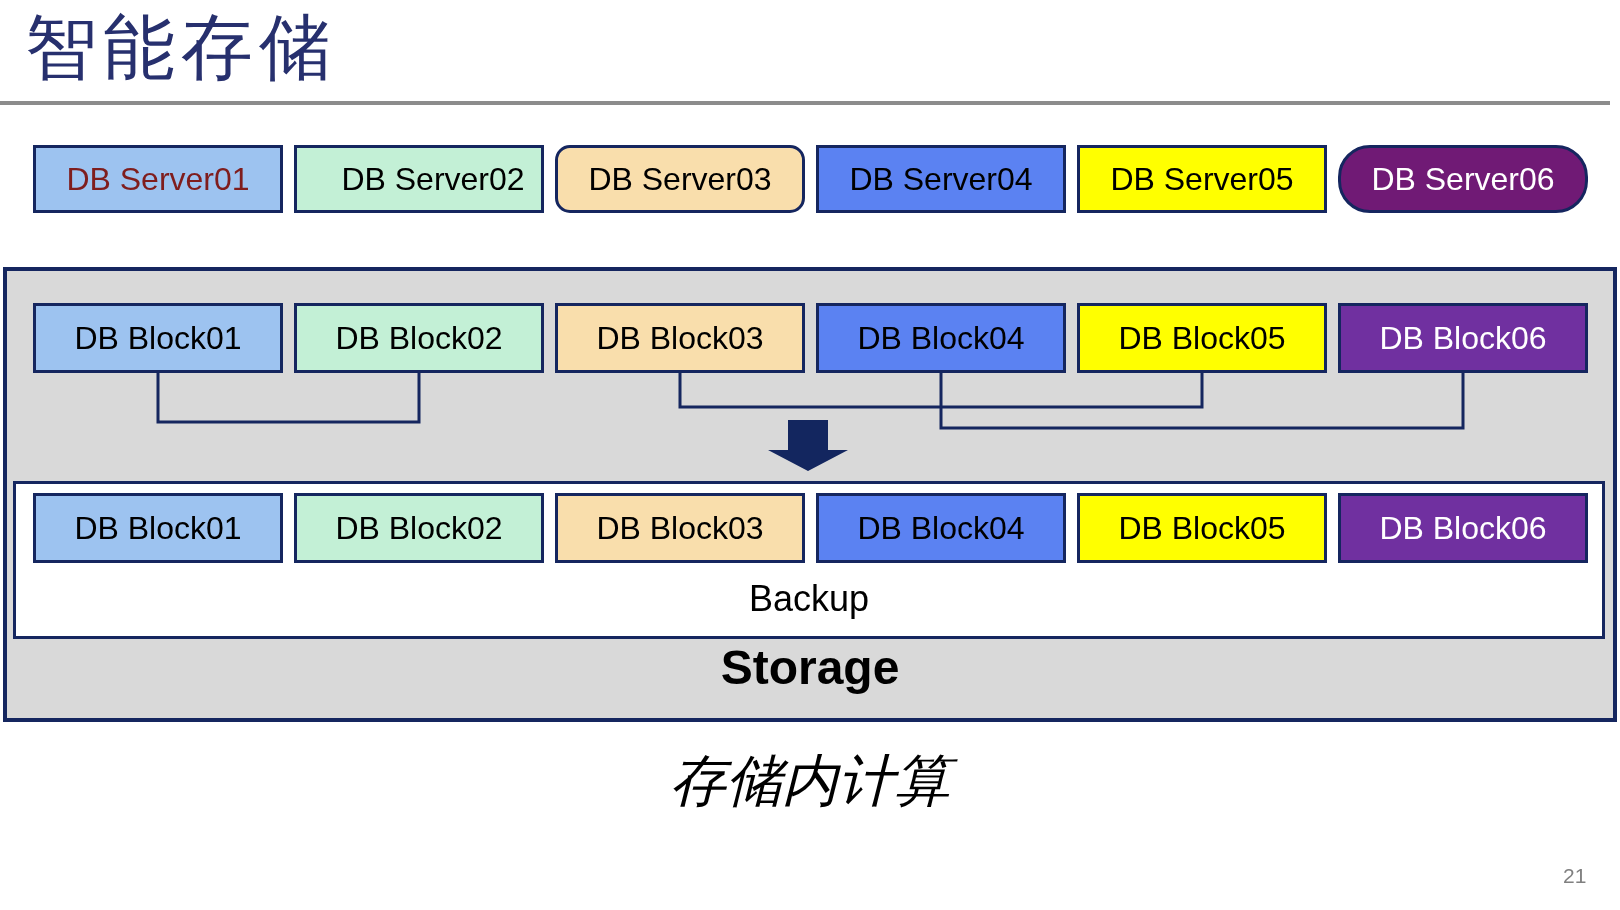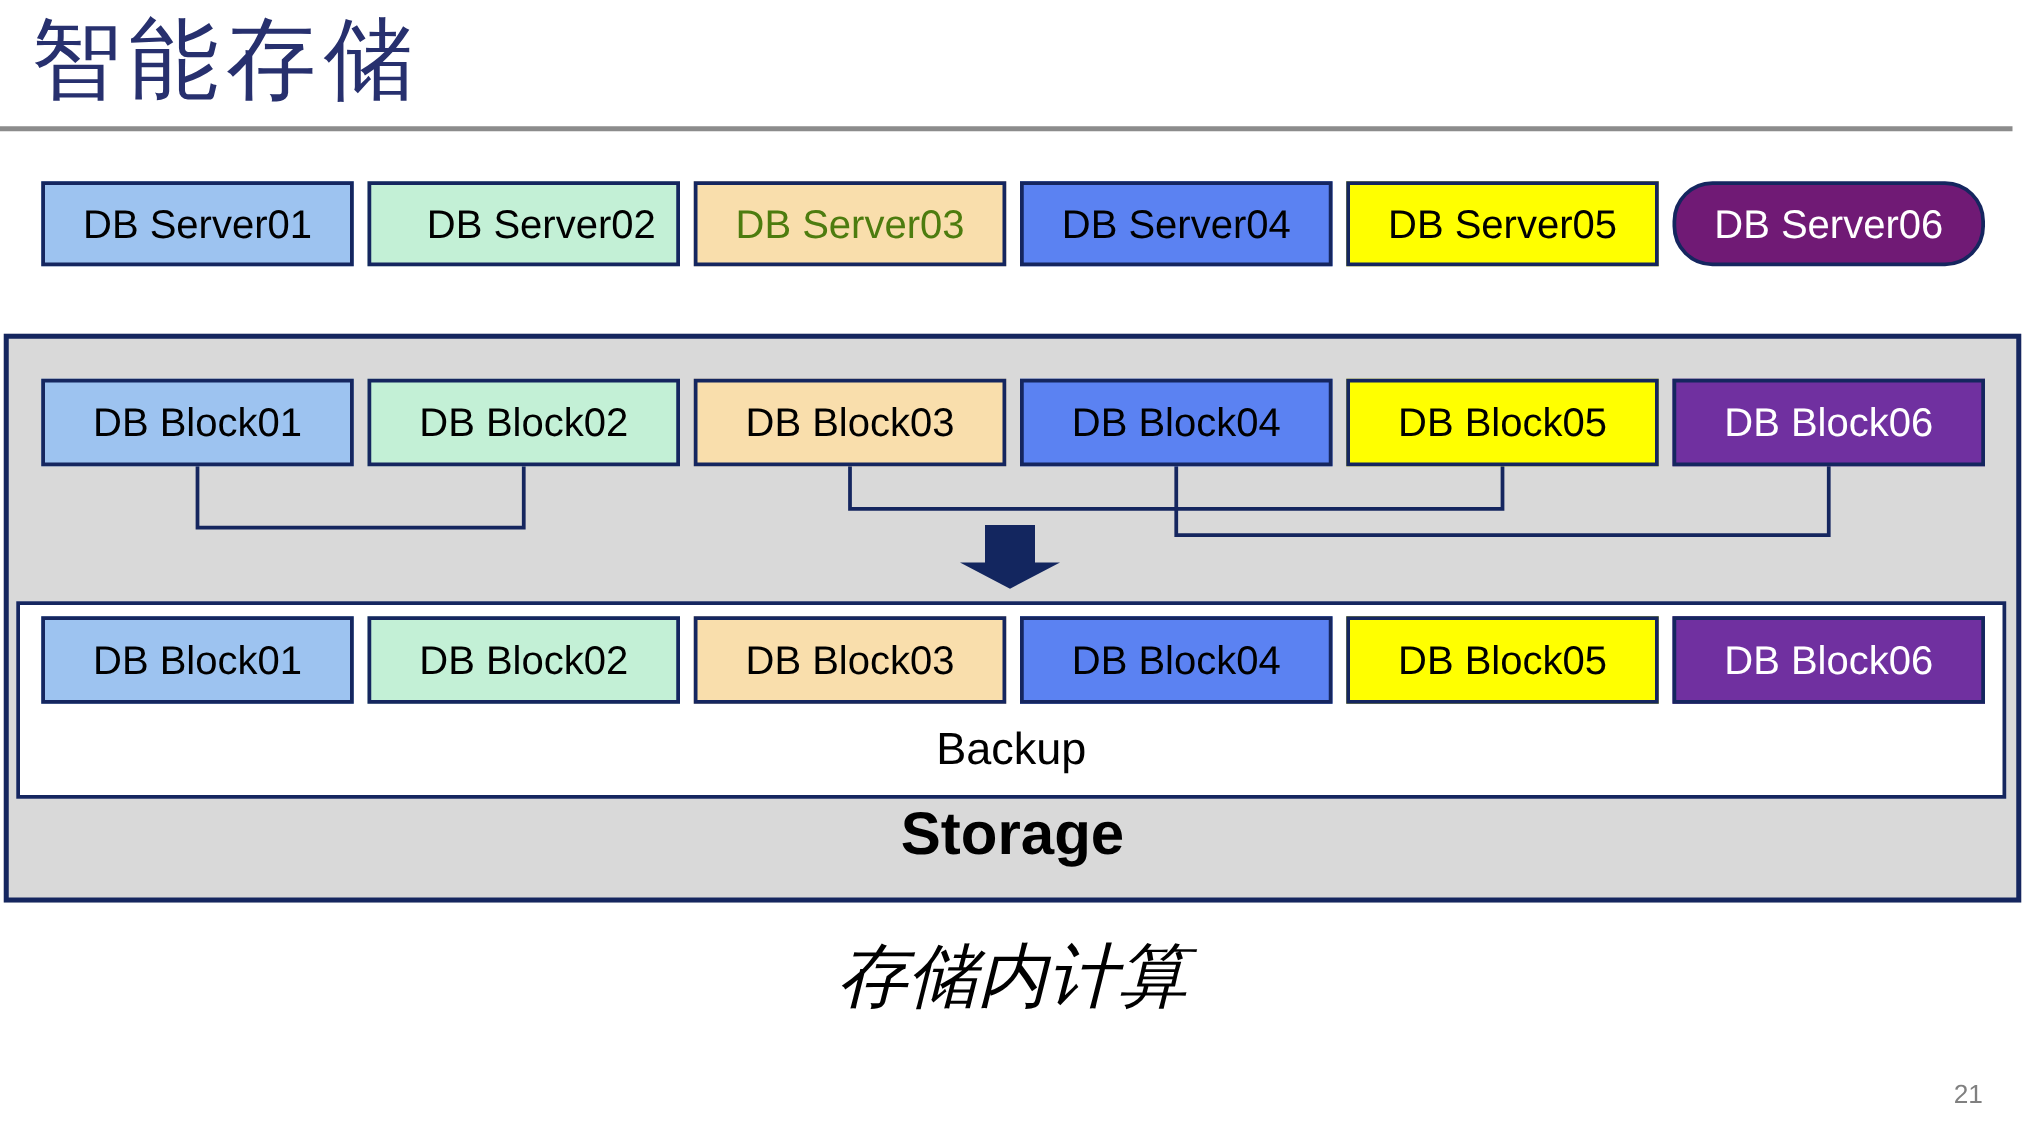--- a/index.html
+++ b/index.html
@@ -62,23 +62,23 @@
     font-size:21px;color:var(--pagenum);
   }
 </style>
 </head>
 <body style="--border: #15265F; --container-fill: #D9D9D9; --arrow: #13265F; --title: #27306E; --rule: #8C8C8C; --pagenum: #808080;">
 
 <div class="title">智能存储</div>
 <div class="rule"></div>
 
 <div class="row" id="server-row">
-  <div class="box" style="background: rgb(157, 195, 240); color: #000000;">DB Server01</div>
+  <div class="box" style="background: rgb(157, 195, 240); color: #7f1d1d;">DB Server01</div>
   <div class="box" style="background: rgb(195, 240, 214); color: rgb(0, 0, 0); padding-left: 28px;">DB Server02</div>
-  <div class="box" style="background: rgb(249, 222, 172); color: #4d7c0f;">DB Server03</div>
+  <div class="box" style="background: rgb(249, 222, 172); color: #000000; border-radius: 15px;">DB Server03</div>
   <div class="box" style="background: rgb(91, 130, 242); color: rgb(0, 0, 0);">DB Server04</div>
   <div class="box" style="background: rgb(255, 255, 0); color: rgb(0, 0, 0);">DB Server05</div>
   <div class="box" style="background: #701a75; color: rgb(255, 255, 255); border-radius: 32px;">DB Server06</div>
 </div>
 
 <div id="storage-container">
 
   <svg id="connector-svg" viewBox="0 0 1606 447">
     <polyline points="151,102 151,151 412,151 412,102"></polyline>
     <polyline points="673,102 673,136 1195,136 1195,102"></polyline>

